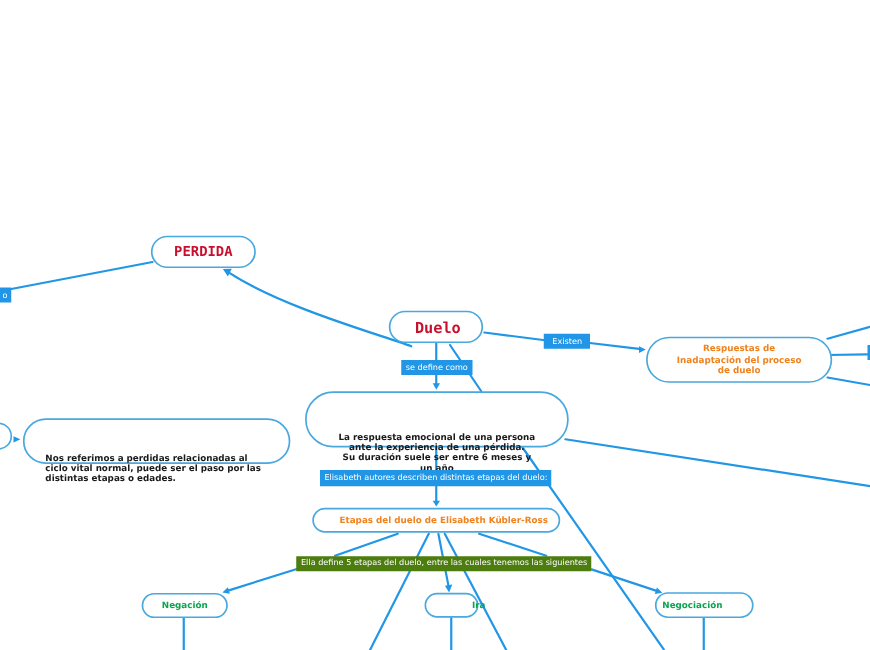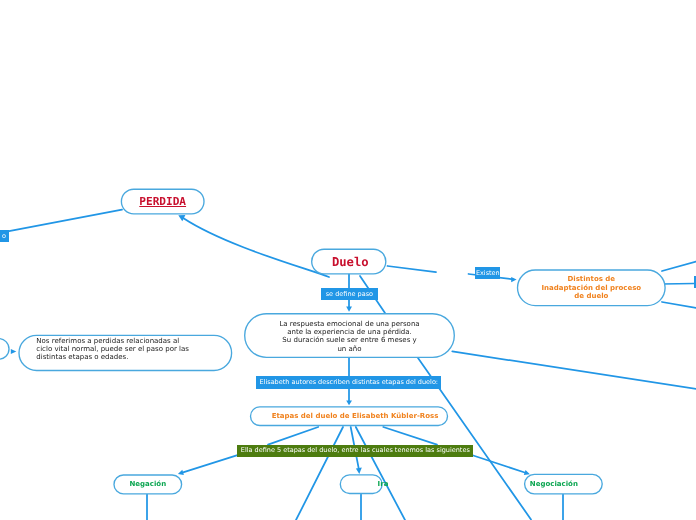--- a/index.html
+++ b/index.html
@@ -9,21 +9,21 @@
   #canvas{position:relative;width:696px;height:520px;background:#fff;}
   svg.links{position:absolute;left:0;top:0;width:696px;height:520px;overflow:visible;}
 
   .node{position:absolute;box-sizing:border-box;display:flex;align-items:center;
         justify-content:center;background:#ffffff;border:none;background:transparent;
         text-align:center;line-height:8.2px;}
   .node .txt{display:block;width:100%;}
 
   .n-title{font-family:"DejaVu Sans Mono",monospace;font-weight:bold;color:#c8102e;}
   .n-title .txt{position:relative;top:1px;}
-  .n-bold{font-weight:normal;color:#1a1a1a;font-size:7px;}
+  .n-bold{font-weight:bold;color:#1a1a1a;font-size:7px;margin-top:26px;}
   .n-bold .txt{position:relative;top:0.8px;}
   .n-orange{font-weight:bold;color:#f0821e;font-size:7px;}
   .n-green{font-weight:bold;color:#0aa550;font-size:7px;}
 
   .label{position:absolute;box-sizing:border-box;display:flex;align-items:center;
          justify-content:center;color:#ffffff;font-size:6.5px;
          font-family:"DejaVu Sans",sans-serif;line-height:1;white-space:nowrap;}
   .lab-light{background:#2196e6;}
   .lab-dark{background:#4d7c0f;}
 </style>
@@ -91,21 +91,21 @@
       <rect x="517.5" y="270" width="147.6" height="35.6" rx="17.8"></rect>
       <rect x="250.5" y="406.9" width="197" height="18.6" rx="9.3"></rect>
       <rect x="114" y="475" width="67.6" height="18.8" rx="9.4"></rect>
       <rect x="340.3" y="474.9" width="41.8" height="18.6" rx="9.3"></rect>
       <rect x="524.6" y="474.4" width="77.6" height="19.4" rx="9.7"></rect>
     </g>
   </svg>
 
   <div class="node" style="left:-38px;top:338px;width:47px;height:21px;border-radius:10.5px;"></div>
 
-  <div class="node n-title" style="left:120.7px;top:188.5px;width:84px;height:26px;border-radius:13px;font-size:11.1px;text-decoration:underline;">
+  <div class="node n-title" style="left:120.7px;top:188.5px;width:84px;height:26px;border-radius:13px;font-size:11.1px;">
     <span class="txt">PERDIDA</span>
   </div>
 
   <div class="node n-title" style="left:311px;top:248.5px;width:75.5px;height:26px;border-radius:13px;font-size:12.2px;padding-left:3px;">
     <span class="txt">Duelo</span>
   </div>
 
   <div class="node n-bold" style="left:244px;top:313px;width:211px;height:45px;border-radius:22.5px;">
     <span class="txt">
       <span>La respuesta emocional de una persona</span><br>
@@ -118,21 +118,21 @@
   <div class="node n-bold" style="left:18.3px;top:334.6px;width:214px;height:28px;border-radius:18.3px;text-align:left;padding-left:18px;padding-right:14px;">
     <span class="txt" style="text-align:left;">
       <span>Nos referimos a perdidas relacionadas al</span><br>
       <span>ciclo vital normal, puede ser el paso por las</span><br>
       <span>distintas etapas o edades.</span>
     </span>
   </div>
 
   <div class="node n-orange" style="left:516.8px;top:269.3px;width:149px;height:37px;border-radius:18.5px;">
     <span class="txt">
-      <span>Distintos de</span><br>
+      <span>Respuestas de</span><br>
       <span>Inadaptación del proceso</span><br>
       <span>de duelo</span>
     </span>
   </div>
 
   <div class="node n-orange" style="left:249.8px;top:406.2px;width:198.4px;height:20px;border-radius:10px;padding-left:12px;">
     <span class="txt">Etapas del duelo de Elisabeth Kübler-Ross</span>
   </div>
 
   <div class="node n-green" style="left:113.3px;top:474.3px;width:69px;height:20.2px;border-radius:10.1px;">
@@ -145,24 +145,24 @@
 
   <div class="node n-green" style="left:523.9px;top:473.7px;width:60px;height:20.8px;border-radius:10.4px;">
     <span class="txt">Negociación</span>
   </div>
 
   <div class="label lab-light" style="left:-11px;top:230.2px;width:20px;height:12px;justify-content:flex-end;padding-right:3px;">
     <span>o</span>
   </div>
 
   <div class="label lab-light" style="left:320.9px;top:288.1px;width:57px;height:11.5px;">
-    <span>se define paso</span>
+    <span>se define como</span>
   </div>
 
-  <div class="label lab-light" style="left:435.3px;top:266.8px;width:25px;height:12.1px;margin-left:40px;">
+  <div class="label lab-light" style="left:435.3px;top:266.8px;width:37px;height:12.1px;">
     <span>Existen</span>
   </div>
 
   <div class="label lab-light" style="left:256.3px;top:375.7px;width:185px;height:13px;">
     <span>Elisabeth autores describen distintas etapas del duelo:</span>
   </div>
 
   <div class="label lab-dark" style="left:237.3px;top:444.6px;width:236px;height:12.2px;">
     <span>Ella define 5 etapas del duelo, entre las cuales tenemos las siguientes</span>
   </div>

